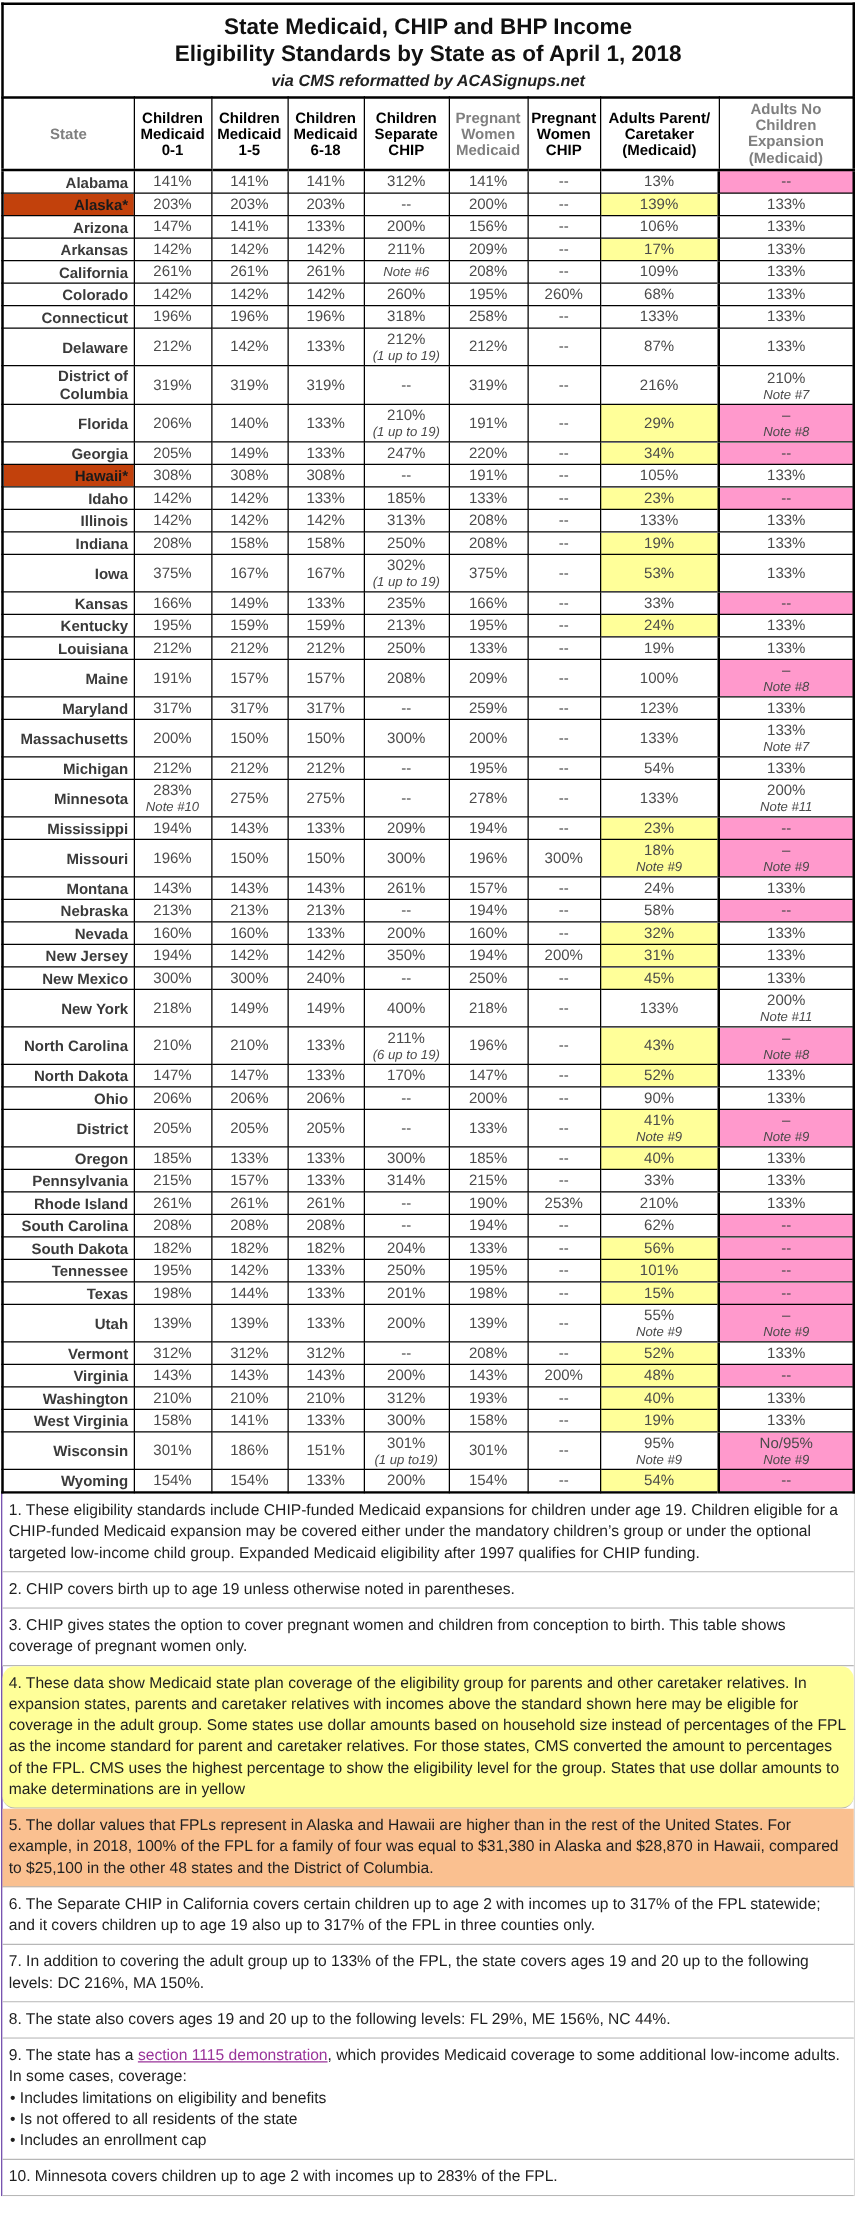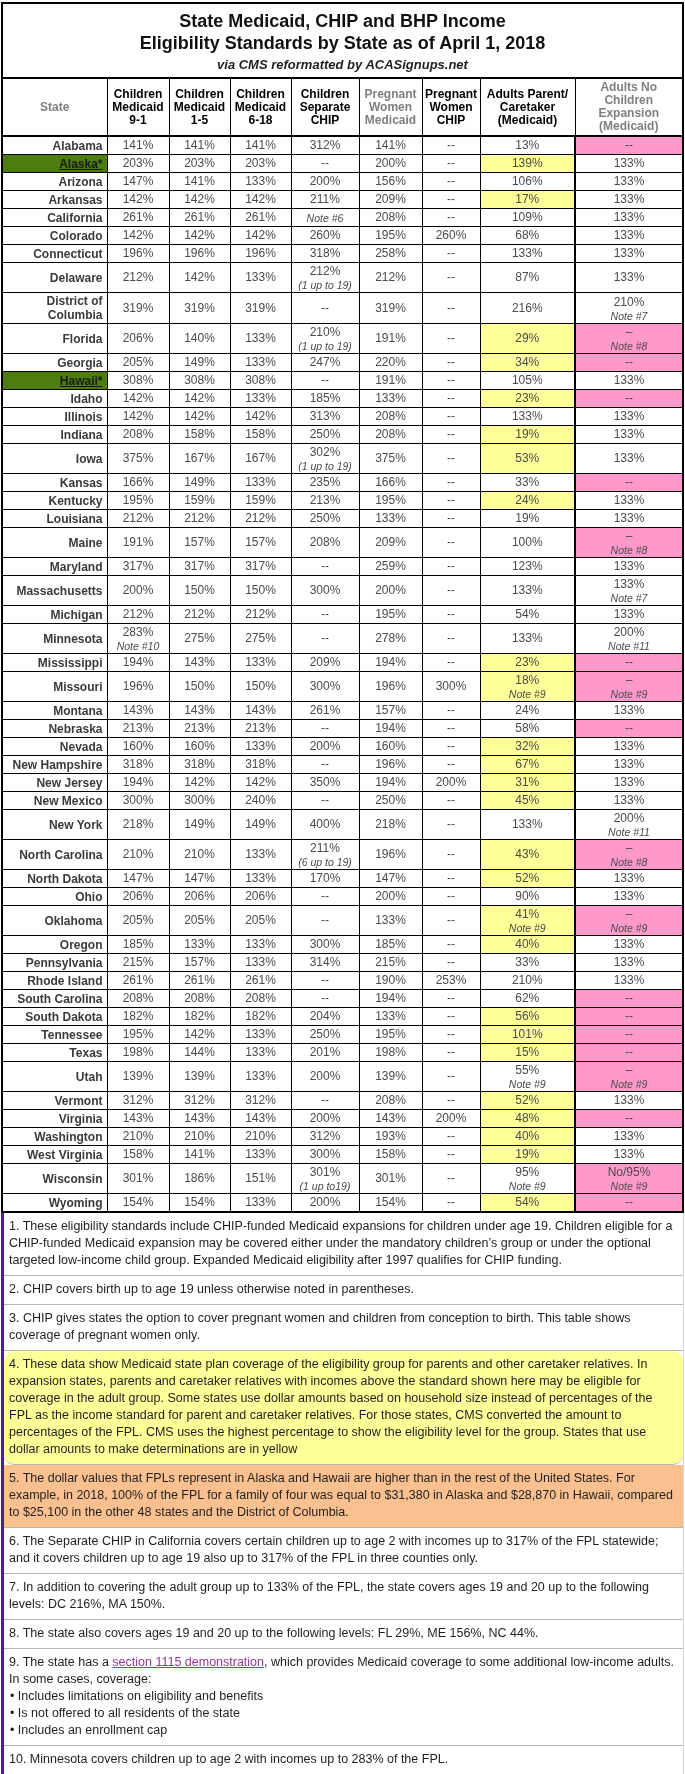--- a/index.html
+++ b/index.html
@@ -9,24 +9,24 @@
   .title-line{font-size:18px;font-weight:bold;line-height:22px;color:#111;}
   .subtitle{font-size:13px;font-weight:bold;font-style:italic;margin-top:3px;color:#222;}
   table{border-collapse:collapse;table-layout:fixed;width:683px;border:2px solid #000;}
   th,td{border:1px solid #000;overflow:hidden;}
   th.hdr{font-size:12px;font-weight:bold;text-align:center;vertical-align:middle;padding:2px 1px;line-height:13px;background:#fff;border-bottom:2px solid #000;}
   th.gray{color:#7f7f7f;}
   td.state{font-size:12px;font-weight:bold;text-align:right;padding:1px 4px 1px 1px;line-height:14px;color:#3a3a3a;background:#fff;}
   td.val{font-size:12px;text-align:center;vertical-align:middle;padding:1px 1px;line-height:15px;color:#4a4a4a;background:#fff;}
   td.yellow{background:#FFFF99;}
   td.pink{background:#FF99CC;}
-  td.orange{background:#4d7c0f;color:#1a1a1a;text-decoration:underline;}
+  td.orange{background:#c2410c;color:#1a1a1a;}
   td.lastcol{border-left:2px solid #000;}
   .note{font-style:italic;font-size:10.5px;line-height:12px;color:#4a4a4a;}
-  .footnotes{border-left:3px solid #4c1d95;border-right:1px solid #d9d9d9;}
+  .footnotes{border-left:1px solid #4c1d95;border-right:1px solid #d9d9d9;}
   .fn{font-size:12.5px;line-height:17px;padding:5px 6px 6px 5px;border-bottom:1px solid #b7b7b7;color:#1f1f1f;background:#fff;}
   .fn-yellow{background:#FFFF99;border-radius:10px;}
   .fn-orange{background:#FAC090;}
   .fn .bullet{padding-left:1px;}
   a.link{color:#993399;text-decoration:underline;cursor:pointer;}
 </style>
 </head>
 <body>
 
 <div class="sheet">
@@ -43,21 +43,21 @@
         <col style="width: 61px;">
         <col style="width: 68px;">
         <col style="width: 63px;">
         <col style="width: 58px;">
         <col style="width: 95px;">
         <col style="width: 108px;">
       </colgroup>
     <thead>
         <tr id="header-row">
           <th class="hdr gray">State</th>
-          <th class="hdr">Children Medicaid 9-1</th>
+          <th class="hdr">Children Medicaid 0-1</th>
           <th class="hdr">Children Medicaid 1-5</th>
           <th class="hdr">Children Medicaid 6-18</th>
           <th class="hdr">Children Separate CHIP</th>
           <th class="hdr gray">Pregnant Women Medicaid</th>
           <th class="hdr">Pregnant Women CHIP</th>
           <th class="hdr">Adults Parent/ Caretaker (Medicaid)</th>
           <th class="hdr gray lastcol">Adults No Children Expansion (Medicaid)</th>
         </tr>
       </thead>
     <tbody id="table-body">
@@ -849,47 +849,20 @@
             <div>--</div>
           </td>
           <td class="val yellow">
             <div>32%</div>
           </td>
           <td class="val lastcol">
             <div>133%</div>
           </td>
         </tr>
         <tr>
-          <td class="state">New Hampshire</td>
-          <td class="val">
-            <div>318%</div>
-          </td>
-          <td class="val">
-            <div>318%</div>
-          </td>
-          <td class="val">
-            <div>318%</div>
-          </td>
-          <td class="val">
-            <div>--</div>
-          </td>
-          <td class="val">
-            <div>196%</div>
-          </td>
-          <td class="val">
-            <div>--</div>
-          </td>
-          <td class="val yellow">
-            <div>67%</div>
-          </td>
-          <td class="val lastcol">
-            <div>133%</div>
-          </td>
-        </tr>
-        <tr>
           <td class="state">New Jersey</td>
           <td class="val">
             <div>194%</div>
           </td>
           <td class="val">
             <div>142%</div>
           </td>
           <td class="val">
             <div>142%</div>
           </td>
@@ -1041,21 +1014,21 @@
             <div>--</div>
           </td>
           <td class="val">
             <div>90%</div>
           </td>
           <td class="val lastcol">
             <div>133%</div>
           </td>
         </tr>
         <tr>
-          <td class="state">Oklahoma</td>
+          <td class="state">District</td>
           <td class="val">
             <div>205%</div>
           </td>
           <td class="val">
             <div>205%</div>
           </td>
           <td class="val">
             <div>205%</div>
           </td>
           <td class="val">

